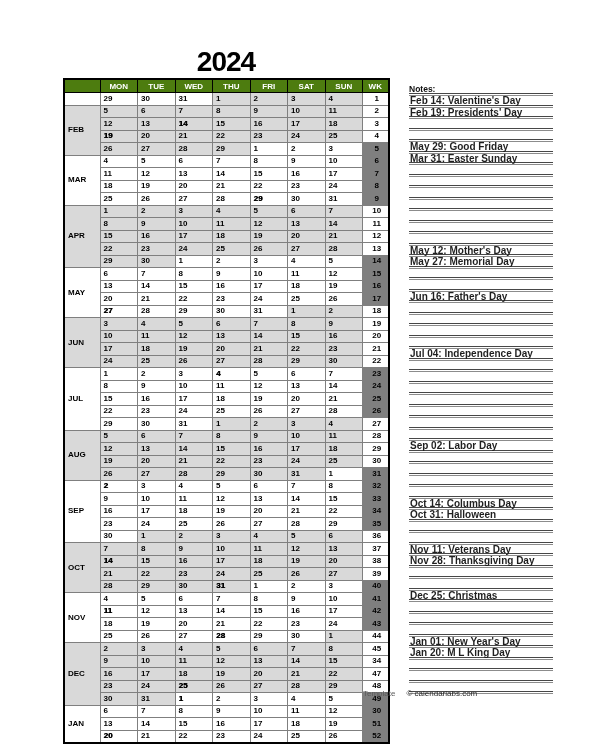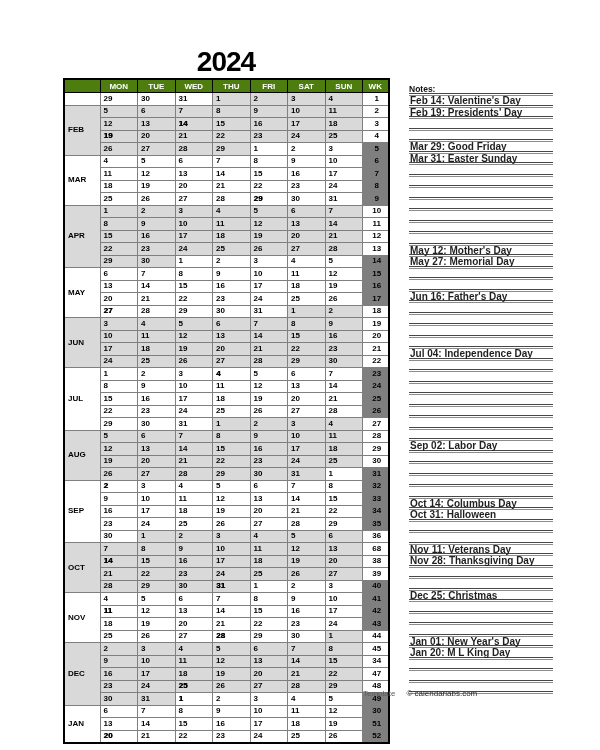--- a/index.html
+++ b/index.html
@@ -443,21 +443,21 @@
         </tr>
         <tr>
           <td class="mcell cg" rowspan="4">OCT</td>
           <td class="cg bt bl">7</td>
           <td class="cg">8</td>
           <td class="cg">9</td>
           <td class="cg">10</td>
           <td class="cg">11</td>
           <td class="cg we">12</td>
           <td class="cg we br">13</td>
-          <td class="wkc br cw">68</td>
+          <td class="wkc br cw">37</td>
         </tr>
         <tr>
           <td class="cg hol bl">14</td>
           <td class="cg">15</td>
           <td class="cg">16</td>
           <td class="cg">17</td>
           <td class="cg">18</td>
           <td class="cg we">19</td>
           <td class="cg we br">20</td>
           <td class="wkc br cw">38</td>
@@ -608,21 +608,21 @@
       </tbody>
   </table>
 
   <div class="notes">
     <div class="notes-h">Notes:</div>
     <div>
         <div class="nline">Feb 14: Valentine's Day</div>
         <div class="nline">Feb 19: Presidents' Day</div>
         <div class="nline"></div>
         <div class="nline"></div>
-        <div class="nline">Mar 29: Good Friday</div>
+        <div class="nline">May 29: Good Friday</div>
         <div class="nline">Mar 31: Easter Sunday</div>
         <div class="nline"></div>
         <div class="nline"></div>
         <div class="nline"></div>
         <div class="nline"></div>
         <div class="nline"></div>
         <div class="nline"></div>
         <div class="nline"></div>
         <div class="nline">May 12: Mother's Day</div>
         <div class="nline">May 27: Memorial Day</div>

